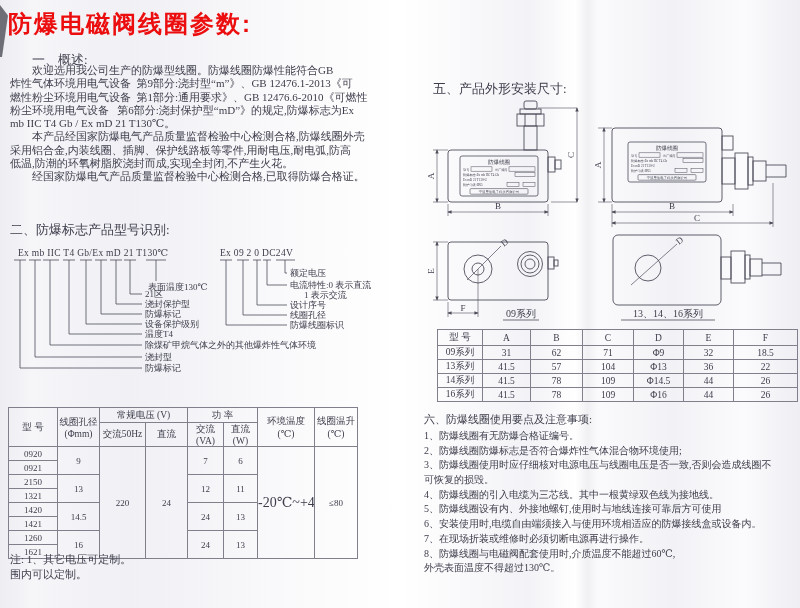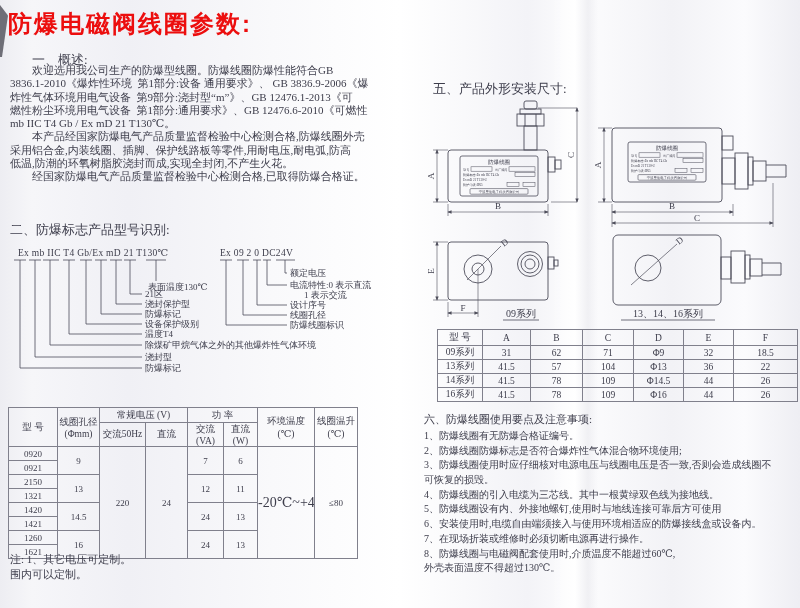--- a/index.html
+++ b/index.html
@@ -46,23 +46,23 @@
 
 <div class="page">
   <div class="corner-wedge"></div>
   <div class="crease"></div>
 
   <div class="title">防爆电磁阀线圈参数:</div>
 
   <div class="h2" style="left:32px;top:51px;">一、概述:</div>
   <div class="ov">
     <div class="textline">　　欢迎选用我公司生产的防爆型线圈。防爆线圈防爆性能符合GB</div>
-    <div class="textline">3836.1-2010《爆炸性环境  第1部分:设备 通用要求》、 GB 3836.9-2006《爆</div>
     <div class="textline">炸性气体环境用电气设备  第9部分:浇封型“m”》、GB 12476.1-2013《可</div>
     <div class="textline">燃性粉尘环境用电气设备  第1部分:通用要求》、GB 12476.6-2010《可燃性</div>
+    <div class="textline">粉尘环境用电气设备   第6部分:浇封保护型“mD”》的规定,防爆标志为Ex</div>
     <div class="textline">mb IIC T4 Gb / Ex mD 21 T130℃。</div>
     <div class="textline">　　本产品经国家防爆电气产品质量监督检验中心检测合格,防爆线圈外壳</div>
     <div class="textline">采用铝合金,内装线圈、插脚、保护线路板等零件,用耐电压,耐电弧,防高</div>
     <div class="textline">低温,防潮的环氧树脂胶浇封而成,实现全封闭,不产生火花。</div>
     <div class="textline">　　经国家防爆电气产品质量监督检验中心检测合格,已取得防爆合格证。</div>
   </div>
 
   <div class="h2" style="left:10px;top:221px;">二、防爆标志产品型号识别:</div>
   <svg class="svgblock" style="left:8px;top:245px;" width="410" height="135" viewBox="0 0 410 135">
     <g stroke="#4d4d5a" stroke-width="0.8" fill="none">

